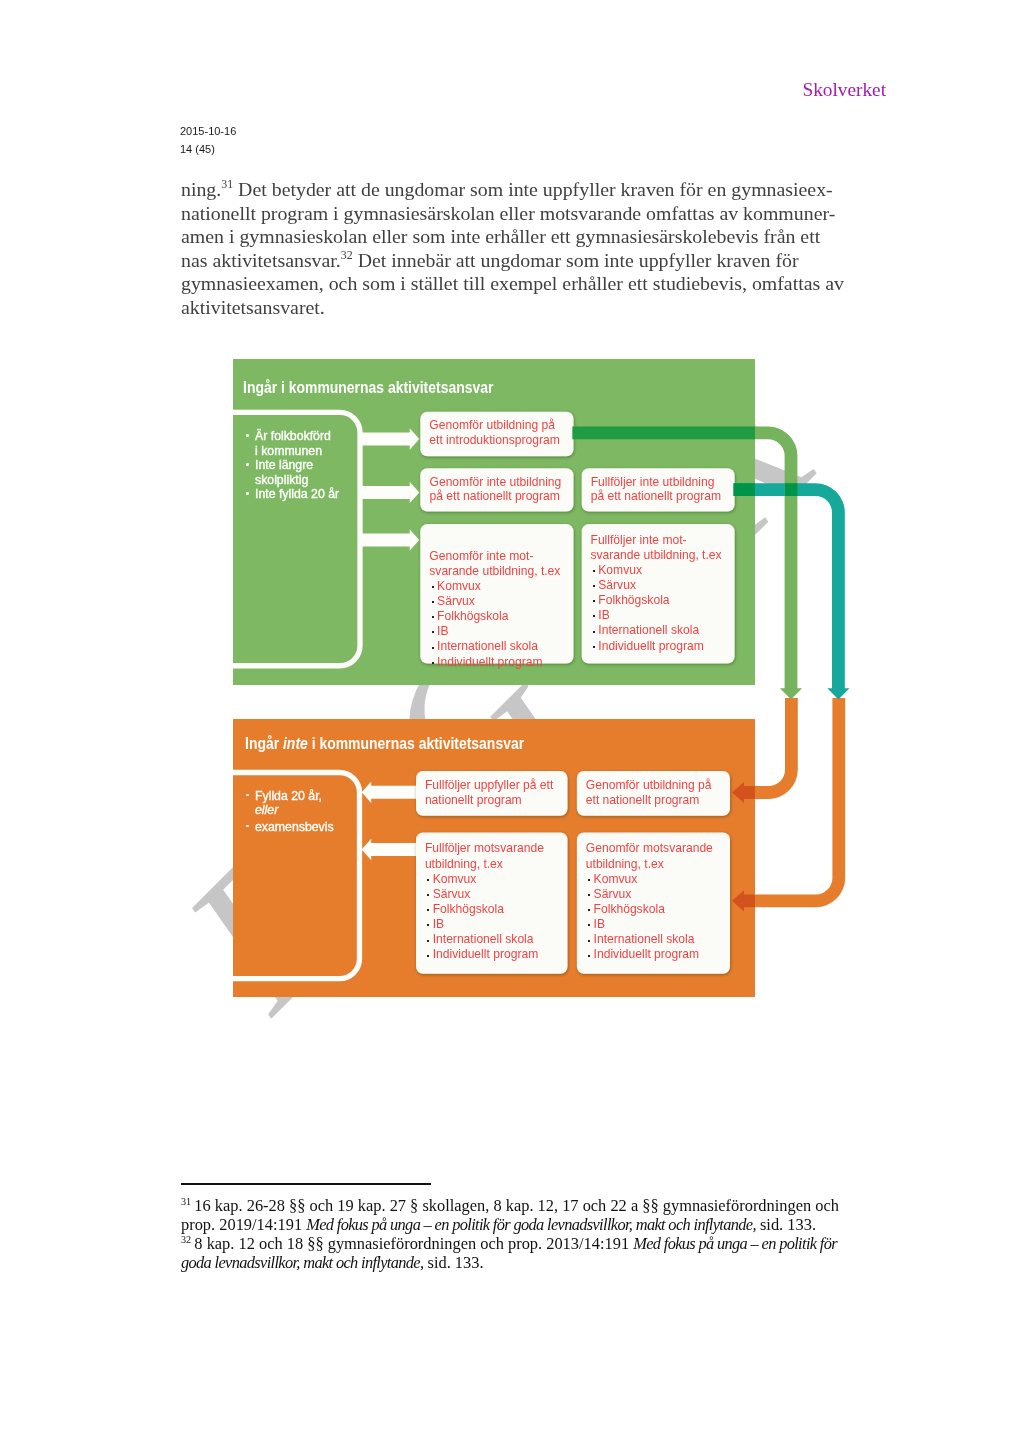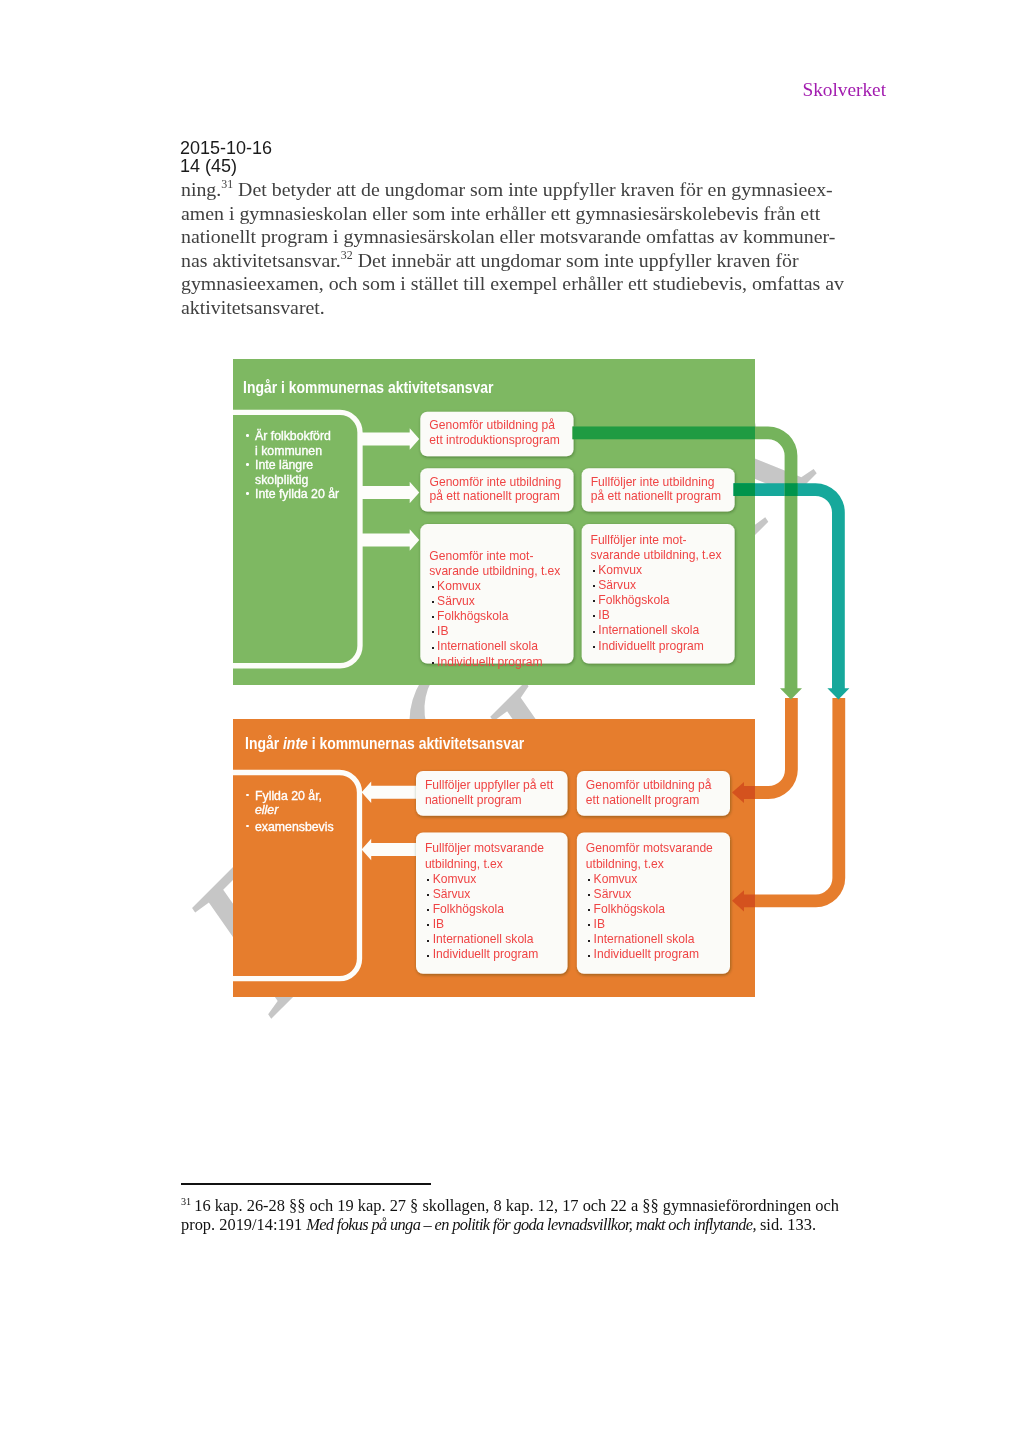--- a/index.html
+++ b/index.html
@@ -1,21 +1,21 @@
 <!DOCTYPE html>
 <html><head>
 <meta charset="utf-8">
 <title>Skolverket</title>
 <style>
 html,body{margin:0;padding:0;background:#fff;}
 body{width:1024px;height:1448px;overflow:hidden;font-family:"Liberation Serif",serif;}
 .page{position:relative;width:1024px;height:1448px;background:#fff;}
 .abs{position:absolute;}
 #org{left:0;top:79px;width:850px;text-align:right;font-size:19.3px;color:#a21caf;margin-left:36px;}
-#meta{left:180px;top:140px;font-family:"Liberation Sans",sans-serif;font-size:18px;line-height:17.6px;color:#1a1a1a;}
+#meta{left:180px;top:123px;font-family:"Liberation Sans",sans-serif;font-size:11px;line-height:17.6px;color:#1a1a1a;}
 #para{left:181px;top:178px;width:760px;font-size:19.85px;line-height:23.6px;color:#404040;}
 #para .ln{white-space:nowrap;}
 sup{font-size:60%;vertical-align:super;line-height:0;}
 #fnrule{left:181px;top:1183px;width:250px;height:1.6px;background:#111;}
 #fn{left:181px;top:1196px;width:760px;font-size:16.4px;line-height:19px;color:#111;}
 #fn .fnline{white-space:nowrap;}
 #fn i{font-style:italic;letter-spacing:-0.66px;}
 #fn sup{font-size:62%;margin-right:3.2px;}
 
 
@@ -40,31 +40,35 @@
 <body>
 
 <div class="page">
   <div class="abs" id="org">Skolverket</div>
   <div class="abs" id="meta">
     <div>2015-10-16</div>
     <div>14 (45)</div>
   </div>
   <div class="abs" id="para">
       <div class="ln"><span>ning.</span><sup>31</sup><span> Det betyder att de ungdomar som inte uppfyller kraven för en gymnasieex-</span></div>
+      <div class="ln"><span>nationellt program i gymnasiesärskolan eller motsvarande omfattas av kommuner-</span></div>
       <div class="ln"><span>amen i gymnasieskolan eller som inte erhåller ett gymnasiesärskolebevis från ett</span></div>
-      <div class="ln"><span>nationellt program i gymnasiesärskolan eller motsvarande omfattas av kommuner-</span></div>
       <div class="ln"><span>nas aktivitetsansvar.</span><sup>32</sup><span> Det innebär att ungdomar som inte uppfyller kraven för</span></div>
       <div class="ln"><span>gymnasieexamen, och som i stället till exempel erhåller ett studiebevis, omfattas av</span></div>
       <div class="ln"><span>aktivitetsansvaret.</span></div>
     </div>
   <div class="abs" id="fnrule"></div>
   <div class="abs" id="fn">
       <div>
         <div class="fnline"><sup>31</sup><span>16 kap. 26-28 §§ och 19 kap. 27 § skollagen, 8 kap. 12, 17 och 22 a §§ gymnasieförordningen och</span></div>
         <div class="fnline"><span>prop. 2019/14:191 </span><i>Med fokus på unga – en politik för goda levnadsvillkor, makt och inflytande,</i><span> sid. 133.</span></div>
+      </div>
+      <div>
+        <div class="fnline"><sup>32</sup><span>8 kap. 12 och 18 §§ gymnasieförordningen och prop. 2013/14:191 </span><i>Med fokus på unga – en politik för</i></div>
+        <div class="fnline"><i>goda levnadsvillkor, makt och inflytande,</i><span> sid. 133.</span></div>
       </div>
     </div>
   <div class="abs" id="fig">
       <svg id="figsvg" width="1024" height="1448" viewBox="0 0 1024 1448">
         <defs>
           <clipPath id="clipGreenPanel">
             <rect x="233" y="359" width="522" height="326"></rect>
           </clipPath>
           <clipPath id="clipOrangePanel">
             <rect x="233" y="719" width="522" height="278"></rect>

